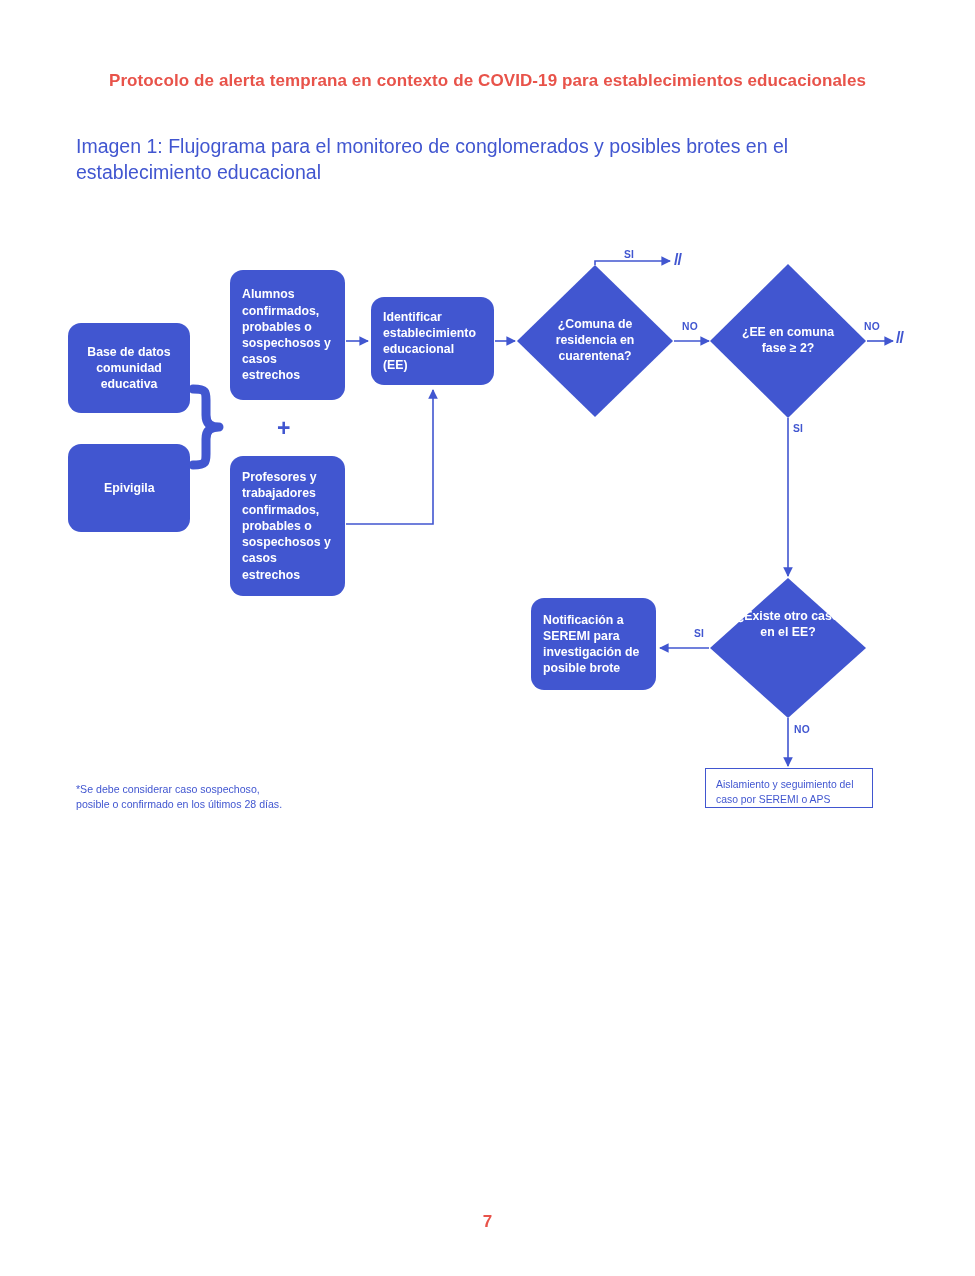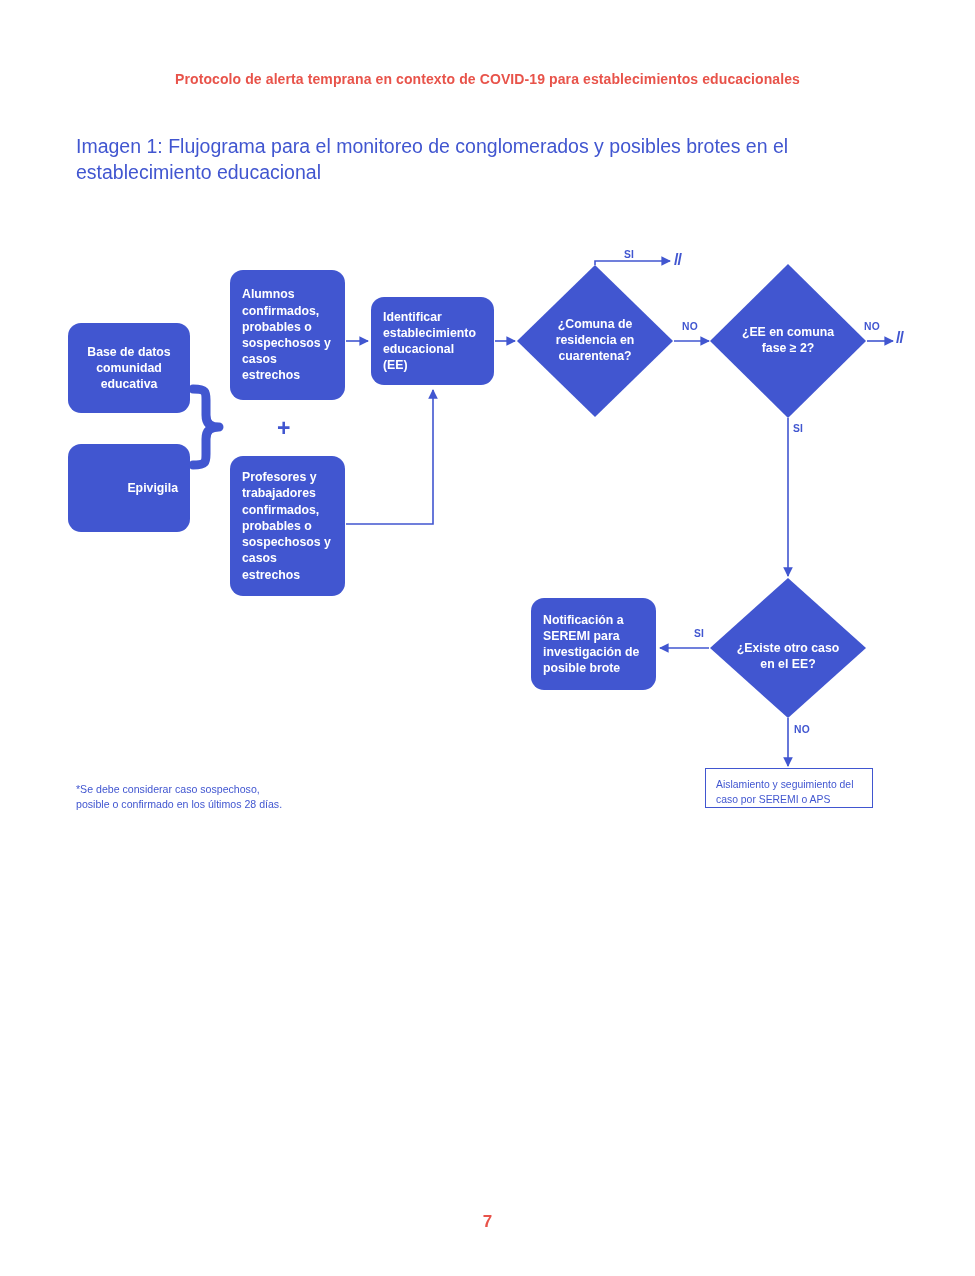--- a/index.html
+++ b/index.html
@@ -21,21 +21,21 @@
   }
 
   
   .running-head {
     position: absolute;
     left: 0;
     top: 71px;
     width: 975px;
     text-align: center;
     color: #E8534A;
-    font-size: 14px;
+    font-size: 17px;
     font-weight: bold;
     letter-spacing: 0.1px;
   }
 
   
   .fig-title {
     position: absolute;
     left: 76px;
     top: 133px;
     width: 830px;
@@ -64,21 +64,21 @@
     line-height: 1.32;
   }
   .node.rounded {
     background: #4156D0;
     border-radius: 13px;
     padding: 10px 12px;
     display: flex;
     align-items: center;
   }
   .node.rounded.center-text {
-    justify-content: flex-end;
+    justify-content: flex-start;
     text-align: center;
   }
   .node.rounded.left-text {
     justify-content: flex-end;
     text-align: left;
   }
   .node.diamond-label {
     display: flex;
     align-items: center;
     justify-content: center;
@@ -222,21 +222,21 @@
   </div>
 
   <div class="node diamond-label" style="left:536px; top:312px; width:118px; height:58px;">
     <span>¿Comuna de residencia en cuarentena?</span>
   </div>
 
   <div class="node diamond-label" style="left:730px; top:320px; width:116px; height:42px;">
     <span>¿EE en comuna fase ≥ 2?</span>
   </div>
 
-  <div class="node diamond-label" style="left:730px; top:636px; width:116px; height:42px;">
+  <div class="node diamond-label" style="left:730px; top:604px; width:116px; height:42px;">
     <span>¿Existe otro caso en el EE?</span>
   </div>
 
   <div class="node rounded left-text" style="left:531px; top:598px; width:125px; height:92px;">
     <span>Notificación a SEREMI para investigación de posible brote</span>
   </div>
 
   <div class="outline-box" style="left:705px; top:768px; width:168px; height:40px;">
     <span>Aislamiento y seguimiento del caso por SEREMI o APS</span>
   </div>

